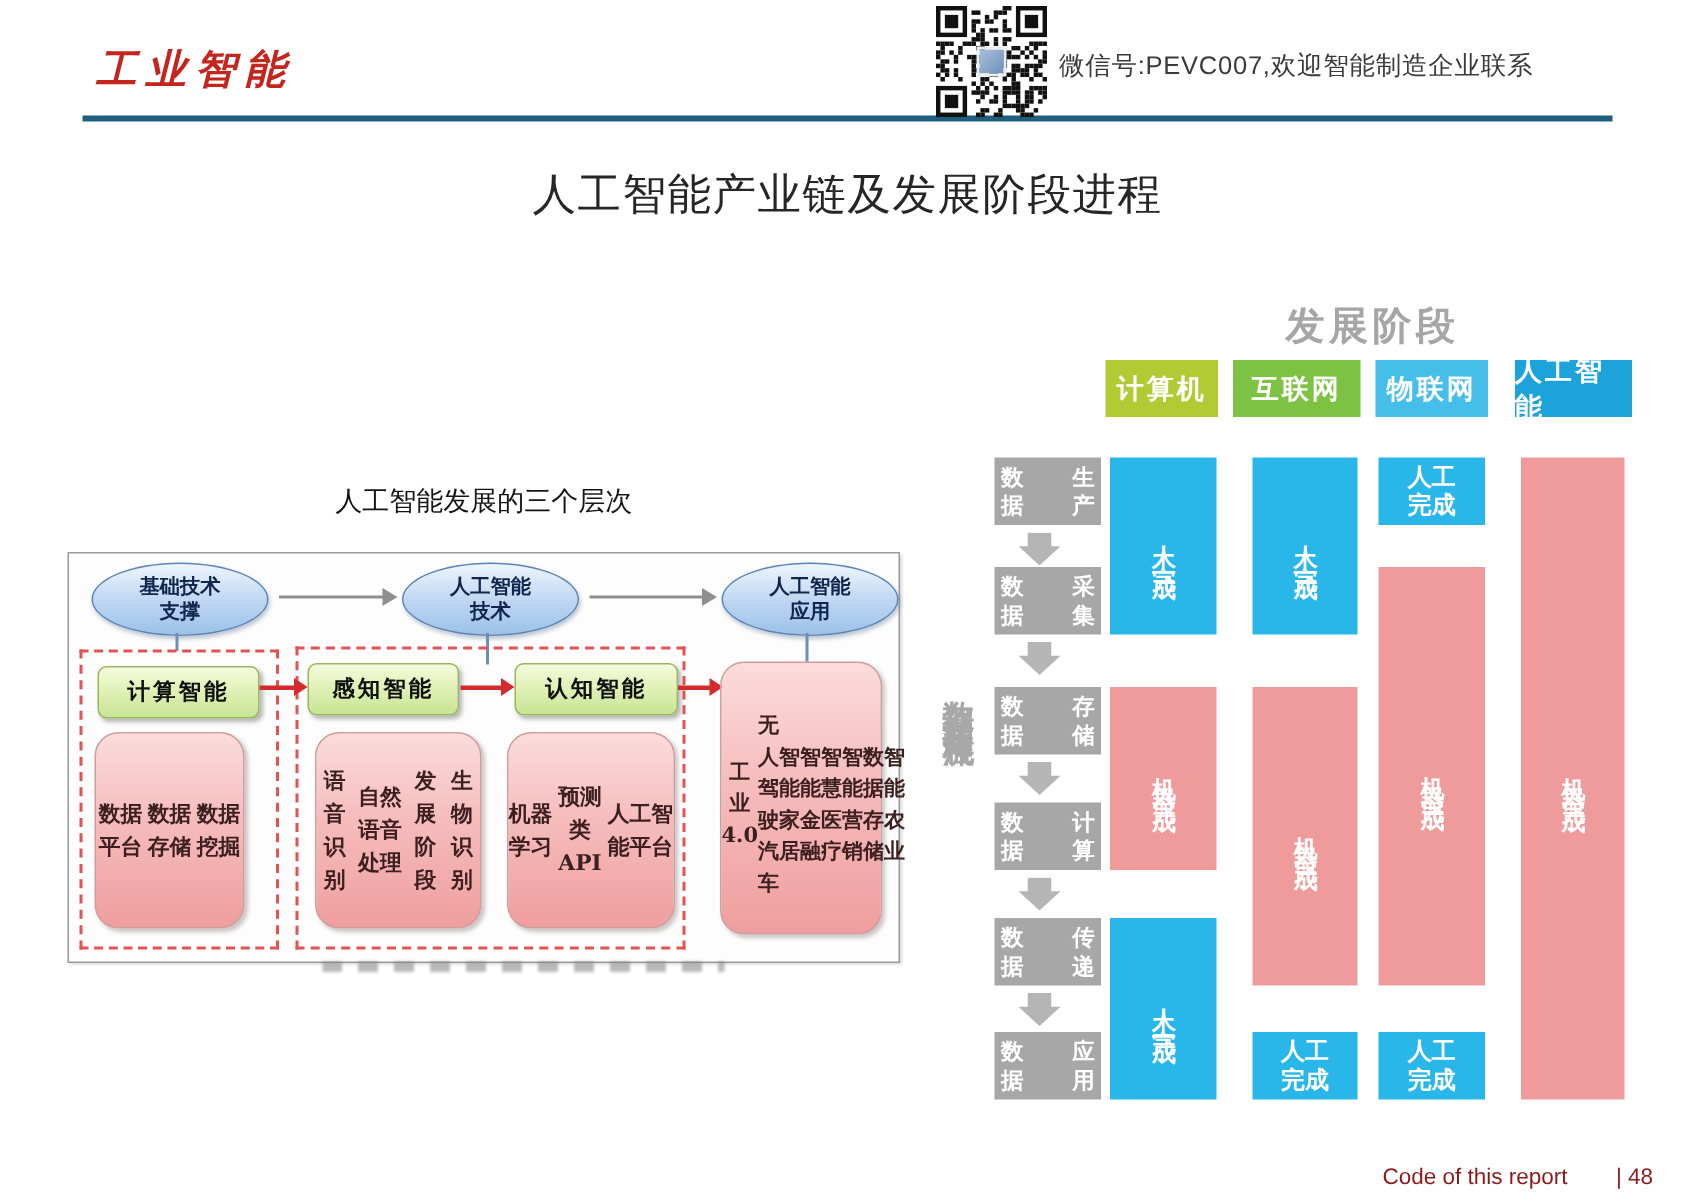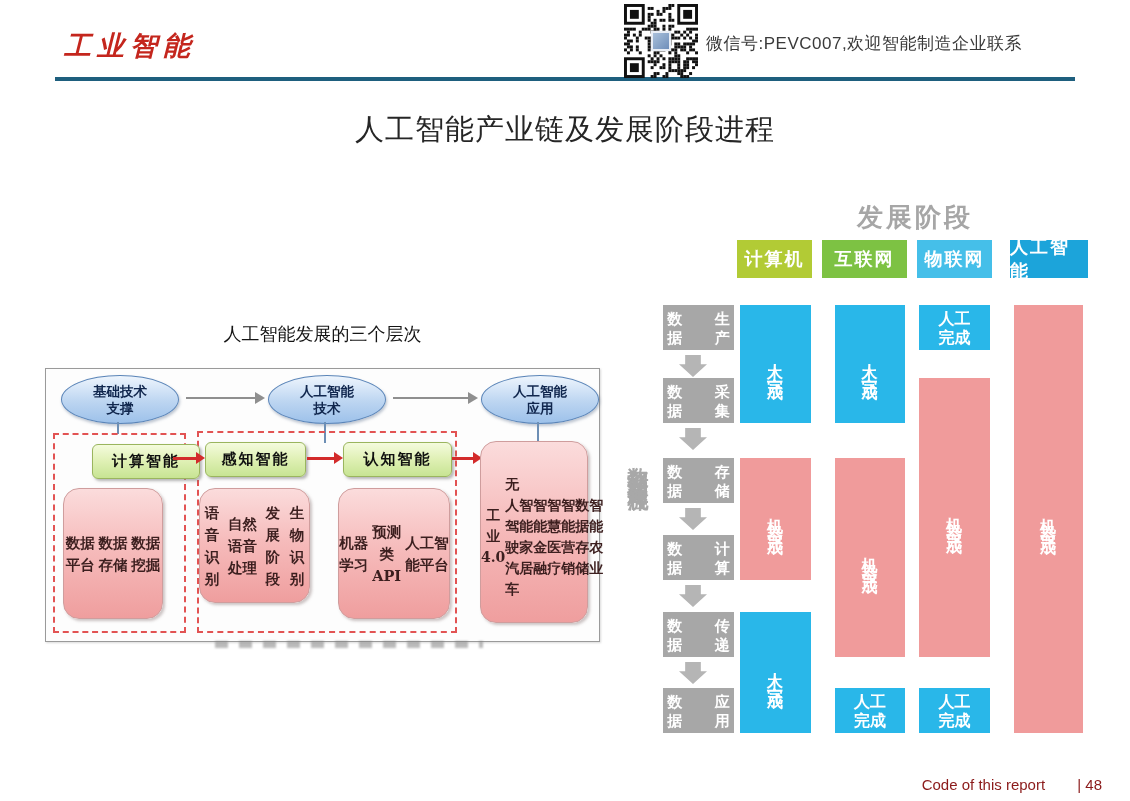--- a/index.html
+++ b/index.html
@@ -320,34 +320,34 @@
     </div>
     <div class="harrow" style="left:140px;top:28px;width:70px;"></div>
     <div class="harrow" style="left:347px;top:28px;width:76px;"></div>
     <div class="vline" style="left:71px;top:53px;height:12px;"></div>
     <div class="vline" style="left:278px;top:53px;height:21px;"></div>
     <div class="vline" style="left:491px;top:53px;height:19px;"></div>
 
     <div class="dashed" style="left:7px;top:64px;width:129px;height:196px;"></div>
     <div class="dashed" style="left:151px;top:62px;width:256px;height:198px;"></div>
 
-    <div class="gbox" style="left:19px;top:75px;width:106px;margin-left:27px;">计算智能</div>
+    <div class="gbox" style="left:19px;top:75px;width:106px;">计算智能</div>
     <div class="gbox" style="left:159px;top:73px;width:99px;">感知智能</div>
     <div class="gbox" style="left:297px;top:73px;width:107px;">认知智能</div>
 
     <div class="rarrow" style="left:127px;top:88px;width:24px;"></div>
     <div class="rarrow" style="left:261px;top:88px;width:28px;"></div>
     <div class="rarrow" style="left:406px;top:88px;width:22px;"></div>
 
     <div class="pbox" style="left:17px;top:119px;width:100px;height:131px;">
         <div>数据平台</div>
         <div>数据存储</div>
         <div>数据挖掘</div>
       </div>
-    <div class="pbox" style="left:153px;top:119px;width:111px;height:115px;">
+    <div class="pbox" style="left:164px;top:119px;width:111px;height:131px;">
         <div>语音识别</div>
         <div>自然语音处理</div>
         <div>发展阶段</div>
         <div>生物识别</div>
       </div>
     <div class="pbox" style="left:292px;top:119px;width:112px;height:131px;">
         <div>机器学习</div>
         <div>预测类API</div>
         <div>人工智能平台</div>
       </div>

